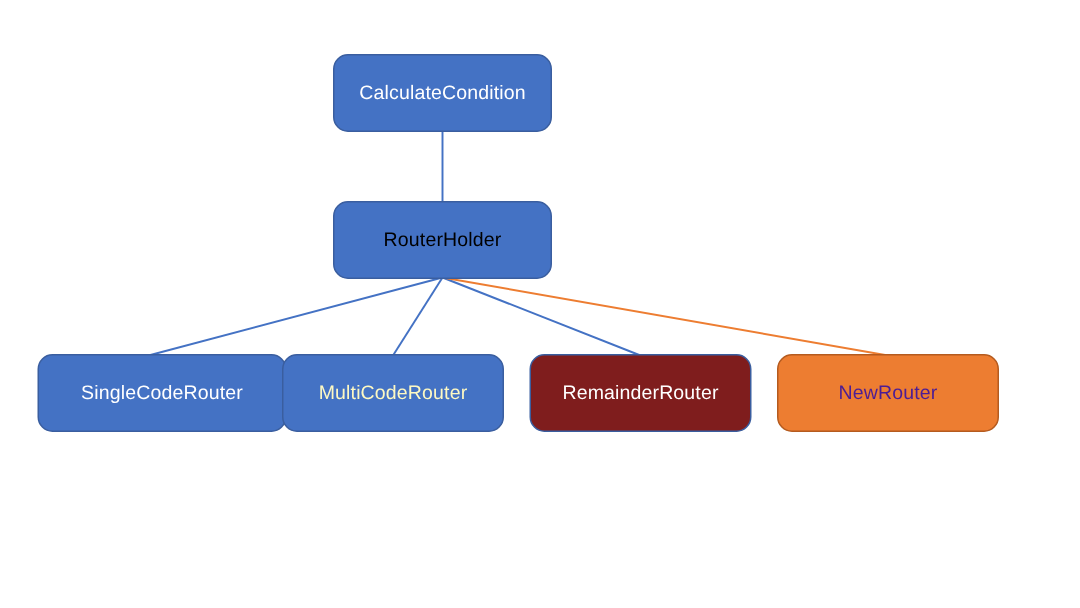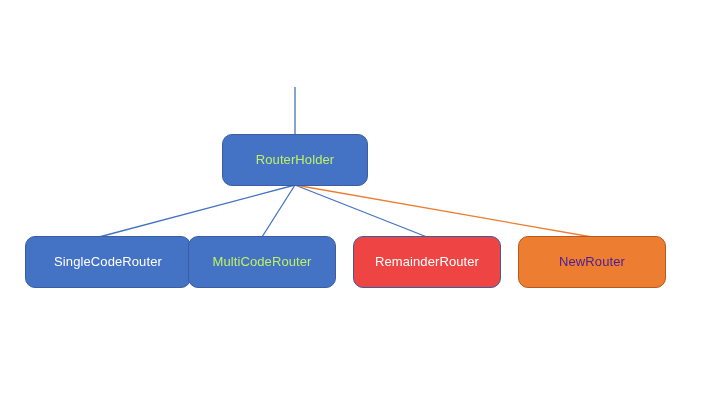--- a/index.html
+++ b/index.html
@@ -56,34 +56,37 @@
 <div class="canvas">
 
   <svg class="edges-svg" id="edges-svg">
       <line x1="295" y1="87" x2="295" y2="135" stroke="#4472C4" stroke-width="1.3"></line>
       <line x1="295" y1="185" x2="99" y2="237" stroke="#4472C4" stroke-width="1.3"></line>
       <line x1="295" y1="185" x2="262" y2="237" stroke="#4472C4" stroke-width="1.3"></line>
       <line x1="295" y1="185" x2="427" y2="237" stroke="#4472C4" stroke-width="1.3"></line>
       <line x1="295" y1="185" x2="592" y2="237" stroke="#ED7D31" stroke-width="1.3"></line>
     </svg>
 
+  <div class="node" id="node-calculate-condition" style="background: rgb(68, 114, 196); border-color: rgb(58, 94, 159);">
+    <span class="node-label" style="color: rgb(255, 255, 255);">CalculateCondition</span>
+  </div>
 
   <div class="node" id="node-router-holder" style="background: rgb(68, 114, 196); border-color: rgb(58, 94, 159);">
-    <span class="node-label" style="color: #bef264;">RouterHolder</span>
+    <span class="node-label" style="color: #000000;">RouterHolder</span>
   </div>
 
   <div class="node" id="node-single-code-router" style="background: rgb(68, 114, 196); border-color: rgb(58, 94, 159);">
     <span class="node-label" style="color: rgb(255, 255, 255);">SingleCodeRouter</span>
   </div>
 
   <div class="node" id="node-multi-code-router" style="background: rgb(68, 114, 196); border-color: rgb(58, 94, 159);">
-    <span class="node-label" style="color: #bef264;">MultiCodeRouter</span>
+    <span class="node-label" style="color: #fef9c3;">MultiCodeRouter</span>
   </div>
 
-  <div class="node" id="node-remainder-router" style="background: #ef4444; border-color: rgb(58, 94, 159);">
+  <div class="node" id="node-remainder-router" style="background: #7f1d1d; border-color: rgb(58, 94, 159);">
     <span class="node-label" style="color: rgb(255, 255, 255);">RemainderRouter</span>
   </div>
 
   <div class="node" id="node-new-router" style="background: rgb(237, 125, 49); border-color: rgb(181, 91, 31);">
     <span class="node-label" style="color: #4c1d95;">NewRouter</span>
   </div>
 
 </div>
 
 </body></html>

